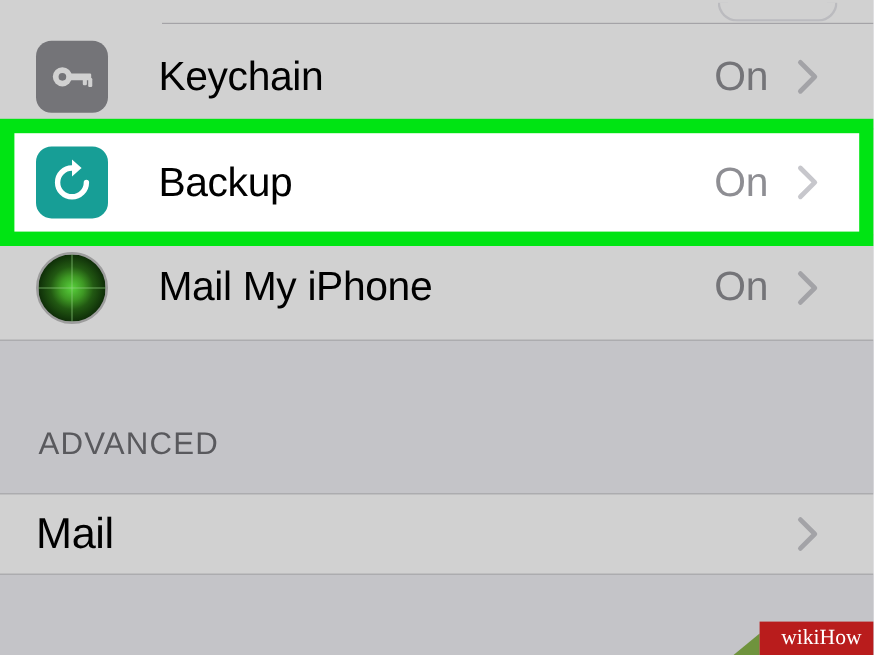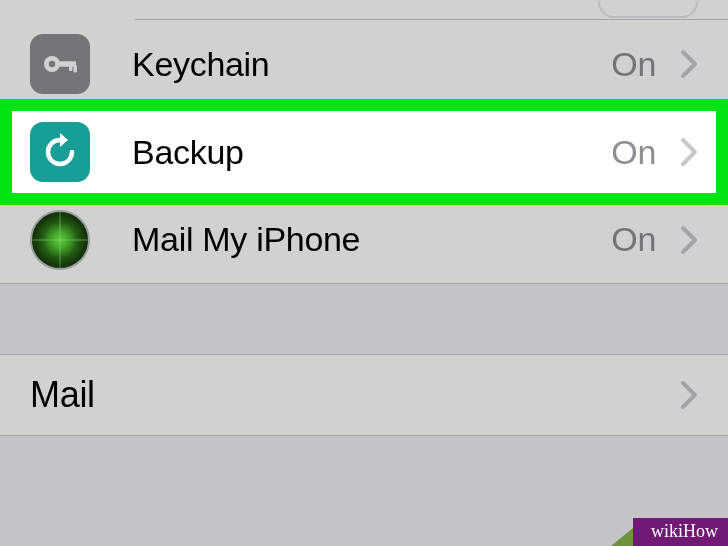--- a/index.html
+++ b/index.html
@@ -20,21 +20,21 @@
     width: 728px;
     height: 546px;
     background: #efeff4;
     position: relative;
   }
   .list-row {
     display: flex;
     align-items: center;
     background: #ffffff;
     height: 88px;
-    padding: 0 30px 0 30px;
+    padding: 0 46px 0 30px;
     border-bottom: 1px solid #c8c7cc;
   }
   .list-row.top-partial {
     height: 20px;
     border-bottom: 1px solid #c8c7cc;
     padding: 0 30px;
     justify-content: flex-end;
   }
   .list-row.indent-sep {
     border-bottom: none;
@@ -79,22 +79,23 @@
   }
   .chevron svg { display: block; }
   .section-gap { height: 70px; }
   .section-header {
     font-size: 26px;
     color: #6d6d72;
     letter-spacing: 1px;
     padding: 0 32px 14px 32px;
   }
   .mail-row {
-    height: 82px;
+    height: 68px;
     border-top: 1px solid #c8c7cc;
+    margin-top: 12px;
   }
   .mail-row .row-label { font-size: 36px; }
   
   .toggle-fragment {
     width: 100px;
     height: 16px;
     border-radius: 0 0 18px 18px;
     background: #fff;
     border: 2px solid #e5e5ea;
     border-top: none;
@@ -138,21 +139,21 @@
   .icon-findmy::before { left: 0; right: 0; top: 50%; height: 1px; transform: translateY(-0.5px); }
   .icon-findmy::after  { top: 0; bottom: 0; left: 50%; width: 1px; transform: translateX(-0.5px); }
   
   .wikihow {
     position: absolute;
     right: 0;
     bottom: 0;
     z-index: 200;
   }
   .wikihow .ribbon {
-    background: #701a75;
+    background: #b91c1c;
     color: #fff;
     font-family: Georgia, "Times New Roman", serif;
     font-size: 18px;
     padding: 3px 10px 4px 18px;
     position: relative;
   }
   .wikihow .tri {
     position: absolute;
     left: -22px;
     bottom: 0;
@@ -217,20 +218,21 @@
     <div class="row-label">Mail My iPhone</div>
     <div class="row-status">On</div>
     <div class="chevron">
       <svg width="18" height="30" viewBox="0 0 18 30">
           <polyline points="3,3 15,15 3,27" fill="none" stroke="#c7c7cc" stroke-width="4" stroke-linecap="round" stroke-linejoin="round"></polyline>
         </svg>
     </div>
   </div>
 
   <div class="section-gap"></div>
+  <div class="section-header">ADVANCED</div>
 
   <div class="list-row mail-row">
     <div class="row-label">Mail</div>
     <div class="chevron">
       <svg width="18" height="30" viewBox="0 0 18 30">
           <polyline points="3,3 15,15 3,27" fill="none" stroke="#c7c7cc" stroke-width="4" stroke-linecap="round" stroke-linejoin="round"></polyline>
         </svg>
     </div>
   </div>
 

